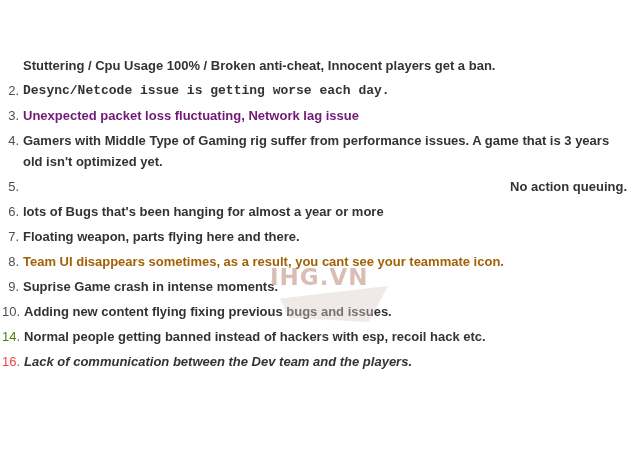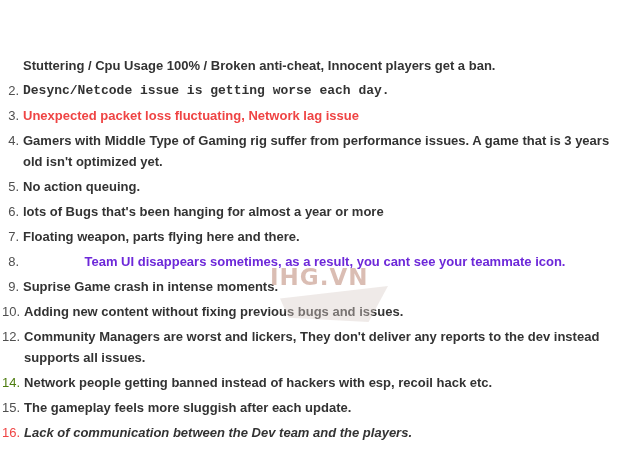--- a/index.html
+++ b/index.html
@@ -76,61 +76,53 @@
     <span class="text" style="color: rgb(51, 51, 51);">Stuttering / Cpu Usage 100% / Broken anti-cheat, Innocent players get a ban.</span>
   </div>
 
   <div id="issue-list">
       <div class="row">
         <span class="num" style="color: rgb(79, 79, 79);">2.</span>
         <span class="text" style="color: rgb(51, 51, 51); font-family: Liberation Mono, monospace;">Desync/Netcode issue is getting worse each day.</span>
       </div>
       <div class="row">
         <span class="num" style="color: rgb(79, 79, 79);">3.</span>
-        <span class="text" style="color: #ef4444;">Unexpected packet loss fluctuating, Network lag issue</span>
+        <span class="text" style="color: #701a75;">Unexpected packet loss fluctuating, Network lag issue</span>
       </div>
       <div class="row">
         <span class="num" style="color: rgb(79, 79, 79);">4.</span>
         <span class="text" style="color: rgb(51, 51, 51);">Gamers with Middle Type of Gaming rig suffer from performance issues. A game that is 3 years old isn't optimized yet.</span>
       </div>
       <div class="row">
         <span class="num" style="color: rgb(79, 79, 79);">5.</span>
-        <span class="text" style="color: rgb(51, 51, 51);">No action queuing.</span>
+        <span class="text" style="color: rgb(51, 51, 51); text-align: right;">No action queuing.</span>
       </div>
       <div class="row">
         <span class="num" style="color: rgb(79, 79, 79);">6.</span>
         <span class="text" style="color: rgb(51, 51, 51);">lots of Bugs that's been hanging for almost a year or more</span>
       </div>
       <div class="row">
         <span class="num" style="color: rgb(79, 79, 79);">7.</span>
         <span class="text" style="color: rgb(51, 51, 51);">Floating weapon, parts flying here and there.</span>
       </div>
       <div class="row">
         <span class="num" style="color: rgb(79, 79, 79);">8.</span>
-        <span class="text" style="color: #6d28d9; text-align: center;">Team UI disappears sometimes, as a result, you cant see your teammate icon.</span>
+        <span class="text" style="color: #a16207;">Team UI disappears sometimes, as a result, you cant see your teammate icon.</span>
       </div>
       <div class="row">
         <span class="num" style="color: rgb(79, 79, 79);">9.</span>
         <span class="text" style="color: rgb(51, 51, 51);">Suprise Game crash in intense moments.</span>
       </div>
       <div class="row">
         <span class="num" style="color: rgb(79, 79, 79);">10.</span>
-        <span class="text" style="color: rgb(51, 51, 51);">Adding new content without fixing previous bugs and issues.</span>
-      </div>
-      <div class="row">
-        <span class="num" style="color: rgb(79, 79, 79);">12.</span>
-        <span class="text" style="color: rgb(51, 51, 51);">Community Managers are worst and lickers, They don't deliver any reports to the dev instead supports all issues.</span>
+        <span class="text" style="color: rgb(51, 51, 51);">Adding new content flying fixing previous bugs and issues.</span>
       </div>
       <div class="row">
         <span class="num" style="color: #4d7c0f;">14.</span>
-        <span class="text" style="color: rgb(51, 51, 51);">Network people getting banned instead of hackers with esp, recoil hack etc.</span>
-      </div>
-      <div class="row">
-        <span class="num" style="color: rgb(79, 79, 79);">15.</span>
-        <span class="text" style="color: rgb(51, 51, 51);">The gameplay feels more sluggish after each update.</span>
+        <span class="text" style="color: rgb(51, 51, 51);">Normal people getting banned instead of hackers with esp, recoil hack etc.</span>
       </div>
       <div class="row">
         <span class="num" style="color: #ef4444;">16.</span>
         <span class="text" style="color: rgb(51, 51, 51); font-style: italic;">Lack of communication between the Dev team and the players.</span>
       </div>
     </div>
 
   <div class="watermark">
     <div class="wm-shape"></div>
     <span class="wm-text" style="color: rgba(158, 84, 63, 0.38);">IHG.VN</span>

